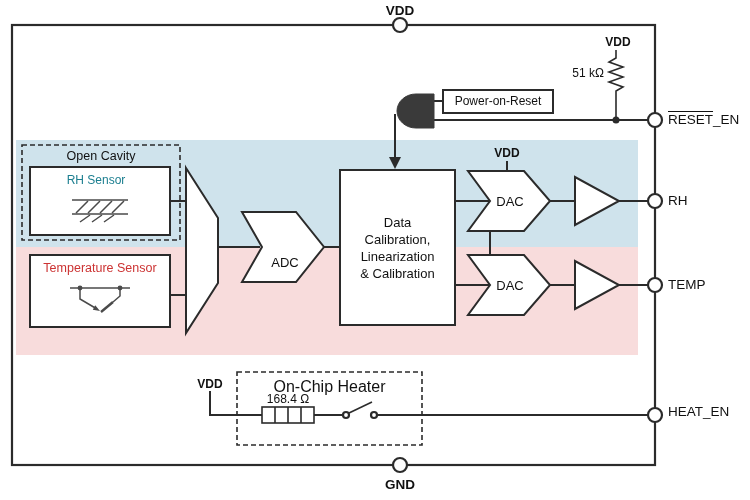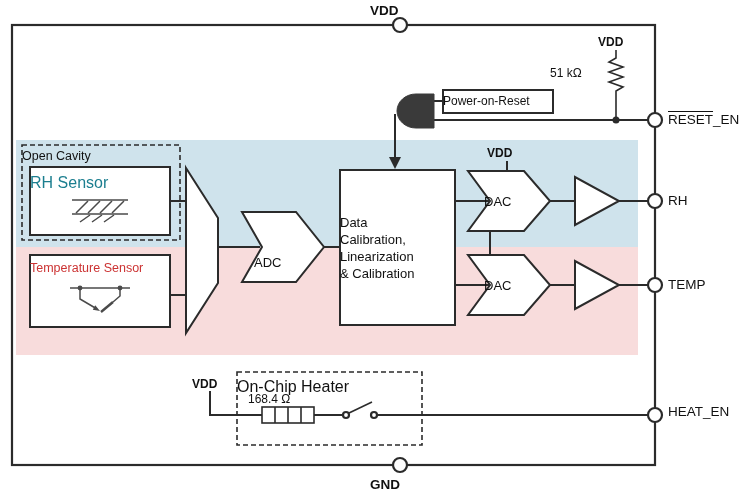--- a/index.html
+++ b/index.html
@@ -1,26 +1,26 @@
 <!DOCTYPE html>
 <html style="--band_rh: #cfe3ec; --band_temp: #f8dcdc; --teal: #1b7e8f; --red: #cc3333; --line: #2b2b2b;"><head>
 <meta charset="utf-8">
 <style>
   *{margin:0;padding:0;box-sizing:border-box}
   html,body{background:#fff}
   body{font-family:"Liberation Sans",sans-serif;color:#111}
   #stage{position:relative;width:750px;height:500px;background:#fff;overflow:hidden}
   #stage svg{position:absolute;left:0;top:0;z-index:1}
-  .txt{position:absolute;z-index:3;text-align:left;font-size:12px;line-height:1.2;color:#111;white-space:nowrap}
+  .txt{position:absolute;z-index:3;text-align:center;font-size:12px;line-height:1.2;color:#111;white-space:nowrap}
   .bold{font-weight:bold;font-size:13.5px}
   .pin-label{position:absolute;z-index:3;font-weight:normal;font-size:13.5px;white-space:nowrap;color:#111}
   .ovl{text-decoration:overline}
   .teal{color:var(--teal)}
   .red{color:var(--red)}
-  .right{text-align:left}
+  .right{text-align:right}
   .bl{display:block}
   
   .ln{stroke:var(--line);stroke-width:2;fill:none}
   .ln-thin{stroke:var(--line);stroke-width:1.6;fill:none}
   .shape{stroke:var(--line);stroke-width:2;fill:#fff}
   .boxline{stroke:var(--line);stroke-width:2.2;fill:none}
   .dashedbox{stroke:var(--line);stroke-width:1.6;fill:none;stroke-dasharray:5 3}
   .solid{fill:var(--line);stroke:none}
   .gate{fill:#3a3a3a;stroke:#3a3a3a}
   .pin{fill:#fff;stroke:var(--line);stroke-width:2.2}
@@ -128,21 +128,21 @@
   <div class="pin-label" style="left:668px;top:112px"><span class="ovl">RESET</span><span>_EN</span></div>
   <div class="pin-label" style="left:668px;top:193px">RH</div>
   <div class="pin-label" style="left:668px;top:277px">TEMP</div>
   <div class="pin-label" style="left:668px;top:404px">HEAT_EN</div>
 
   <div class="txt" style="left:598px;top:35px;width:40px;font-weight:600">VDD</div>
   <div class="txt right" style="left:550px;top:66px;width:54px">51 kΩ</div>
   <div class="txt" style="left:443px;top:94px;width:110px">Power-on-Reset</div>
 
   <div class="txt" style="left:22px;top:149px;width:158px;font-size:12.5px">Open Cavity</div>
-  <div class="txt teal" style="left:30px;top:173px;width:132px;font-size:16px">RH Sensor</div>
+  <div class="txt teal" style="left:30px;top:173px;width:132px;font-size:12px">RH Sensor</div>
   <div class="txt red" style="left:30px;top:261px;width:140px;font-size:12.5px">Temperature Sensor</div>
 
   <div class="txt" style="left:254px;top:255px;width:62px;font-size:13px">ADC</div>
 
   <div class="txt" style="left:340px;top:214px;width:115px;font-size:13px;line-height:17px">
     <span class="bl">Data</span>
     <span class="bl">Calibration,</span>
     <span class="bl">Linearization</span>
     <span class="bl">&amp; Calibration</span>
   </div>

